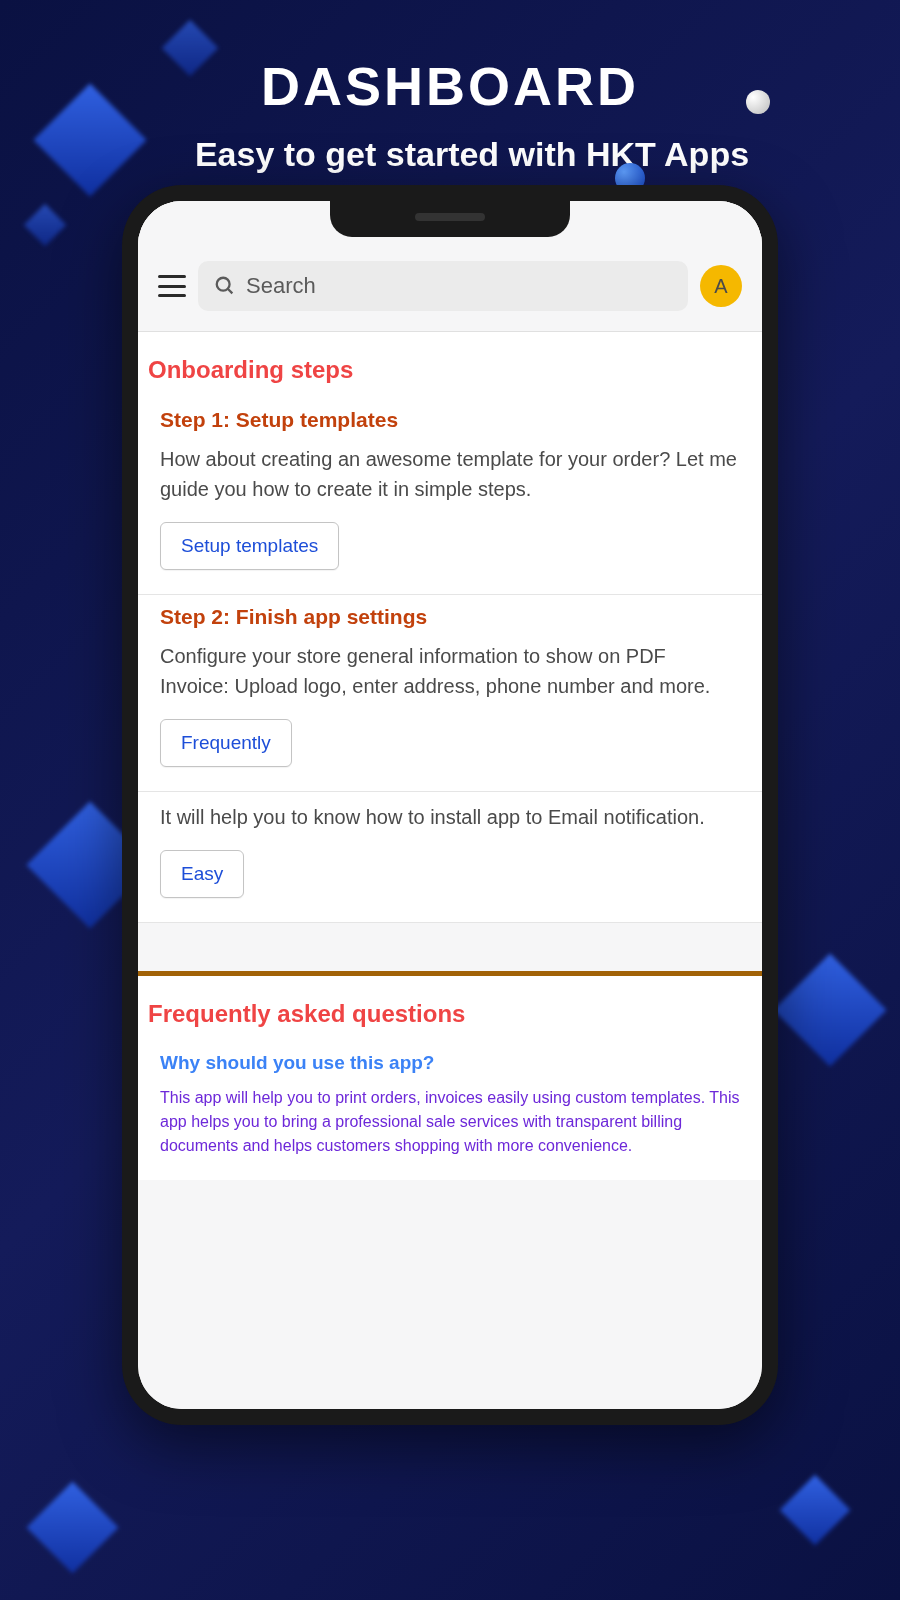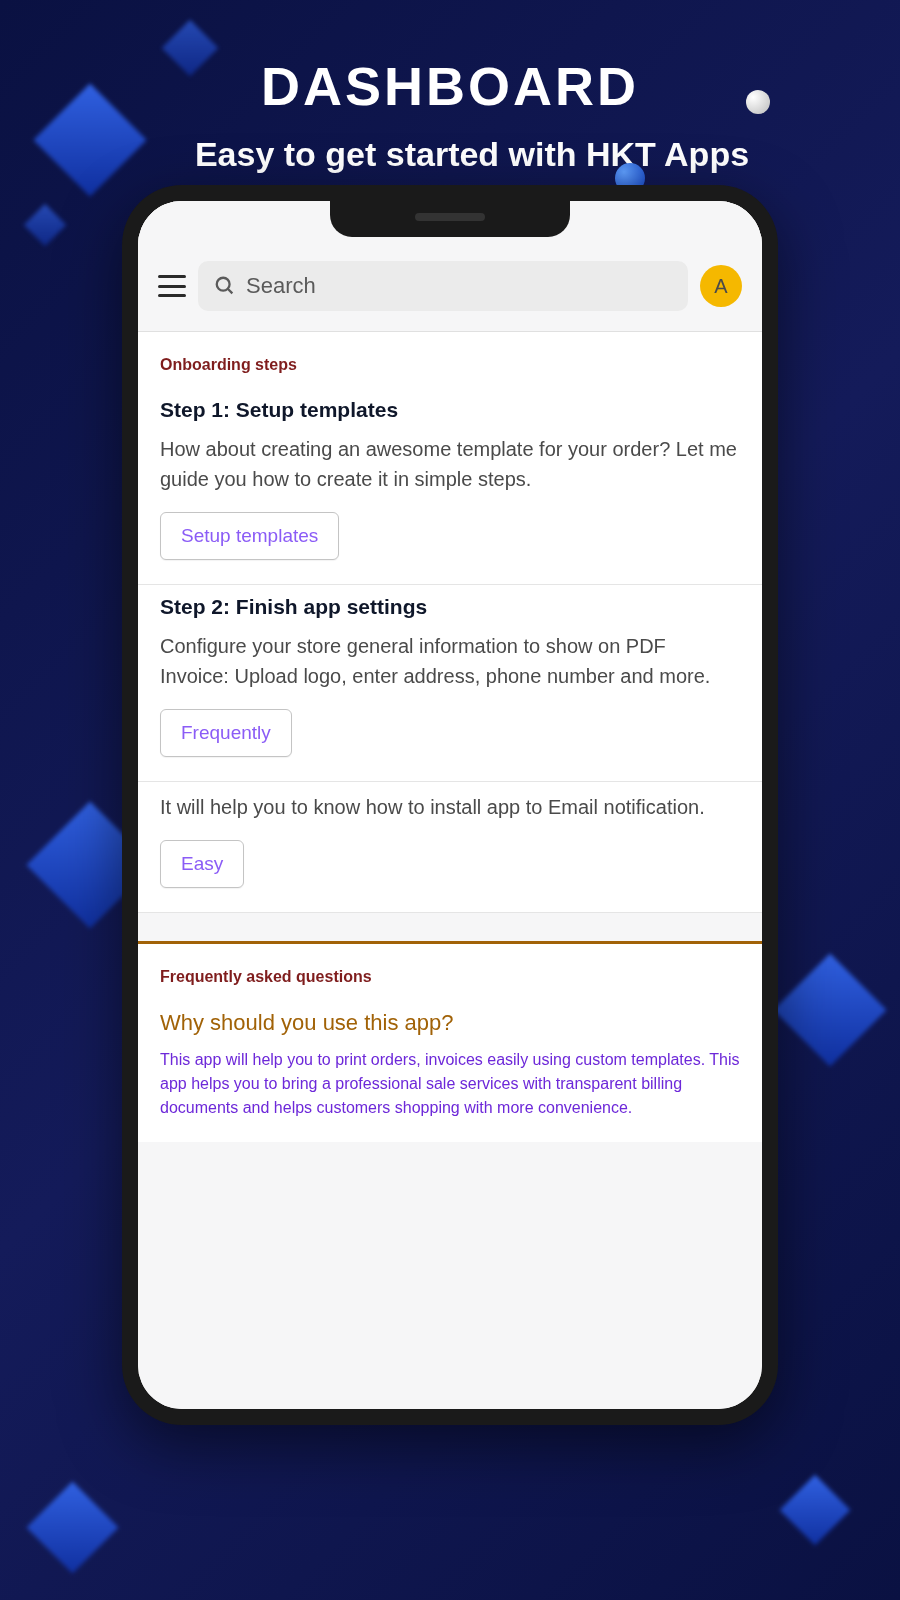--- a/index.html
+++ b/index.html
@@ -132,64 +132,64 @@
       align-items: center;
       justify-content: center;
       color: #4a4a4a;
       font-weight: 500;
       font-size: 20px;
     }
     .content {
       background: white;
     }
     .section-title {
-      font-size: 16px;
-      font-weight: 700;
-      color: #7f1d1d;
-      padding: 24px 22px 14px 22px;
+      font-size: 24px;
+      font-weight: 700;
+      color: #ef4444;
+      padding: 24px 22px 14px 10px;
     }
     .step-block {
       padding: 10px 22px 24px 22px;
       border-bottom: 1px solid #e5e5e5;
     }
     .step-title {
       font-size: 21px;
       font-weight: 700;
-      color: #0f172a;
+      color: #c2410c;
       margin-bottom: 12px;
     }
     .step-desc {
       font-size: 20px;
       color: #4a4a4a;
       line-height: 1.5;
       margin-bottom: 18px;
     }
     .step-button {
       display: inline-block;
       padding: 12px 20px;
       background: white;
       border: 1px solid #c4c4c4;
       border-radius: 6px;
       font-size: 19px;
-      color: #8b5cf6;
+      color: #1d4ed8;
       cursor: pointer;
       box-shadow: 0 1px 1px rgba(0,0,0,0.05);
     }
     .faq-section {
-      margin-top: 6px;
+      margin-top: 26px;
       background: white;
-      border-top: 3px solid #a16207;
+      border-top: 5px solid #a16207;
     }
     .faq-item {
       padding: 10px 22px 22px 22px;
     }
     .faq-title {
-      font-size: 22px;
-      font-weight: 400;
-      color: #a16207;
+      font-size: 19px;
+      font-weight: 700;
+      color: #3b82f6;
       margin-bottom: 12px;
     }
     .faq-desc {
       font-size: 16px;
       color: #6d28d9;
       line-height: 1.5;
     }
     .gap {
       height: 22px;
       background: #f6f6f7;

